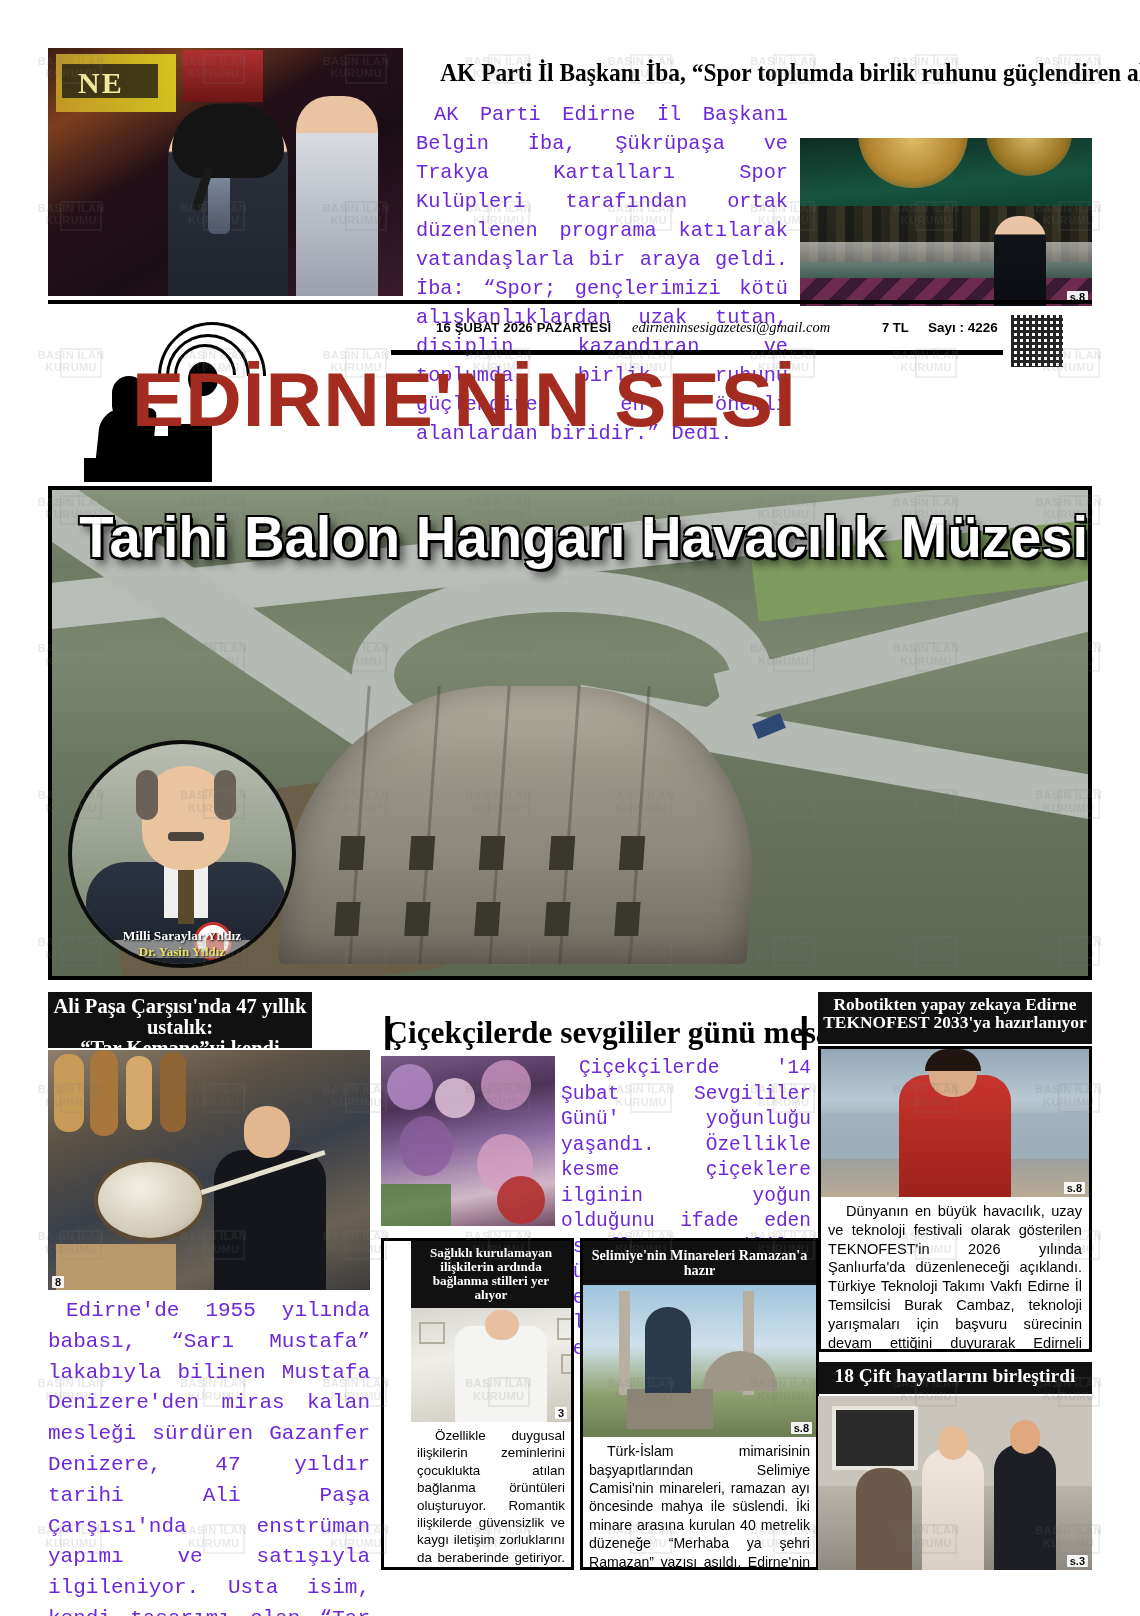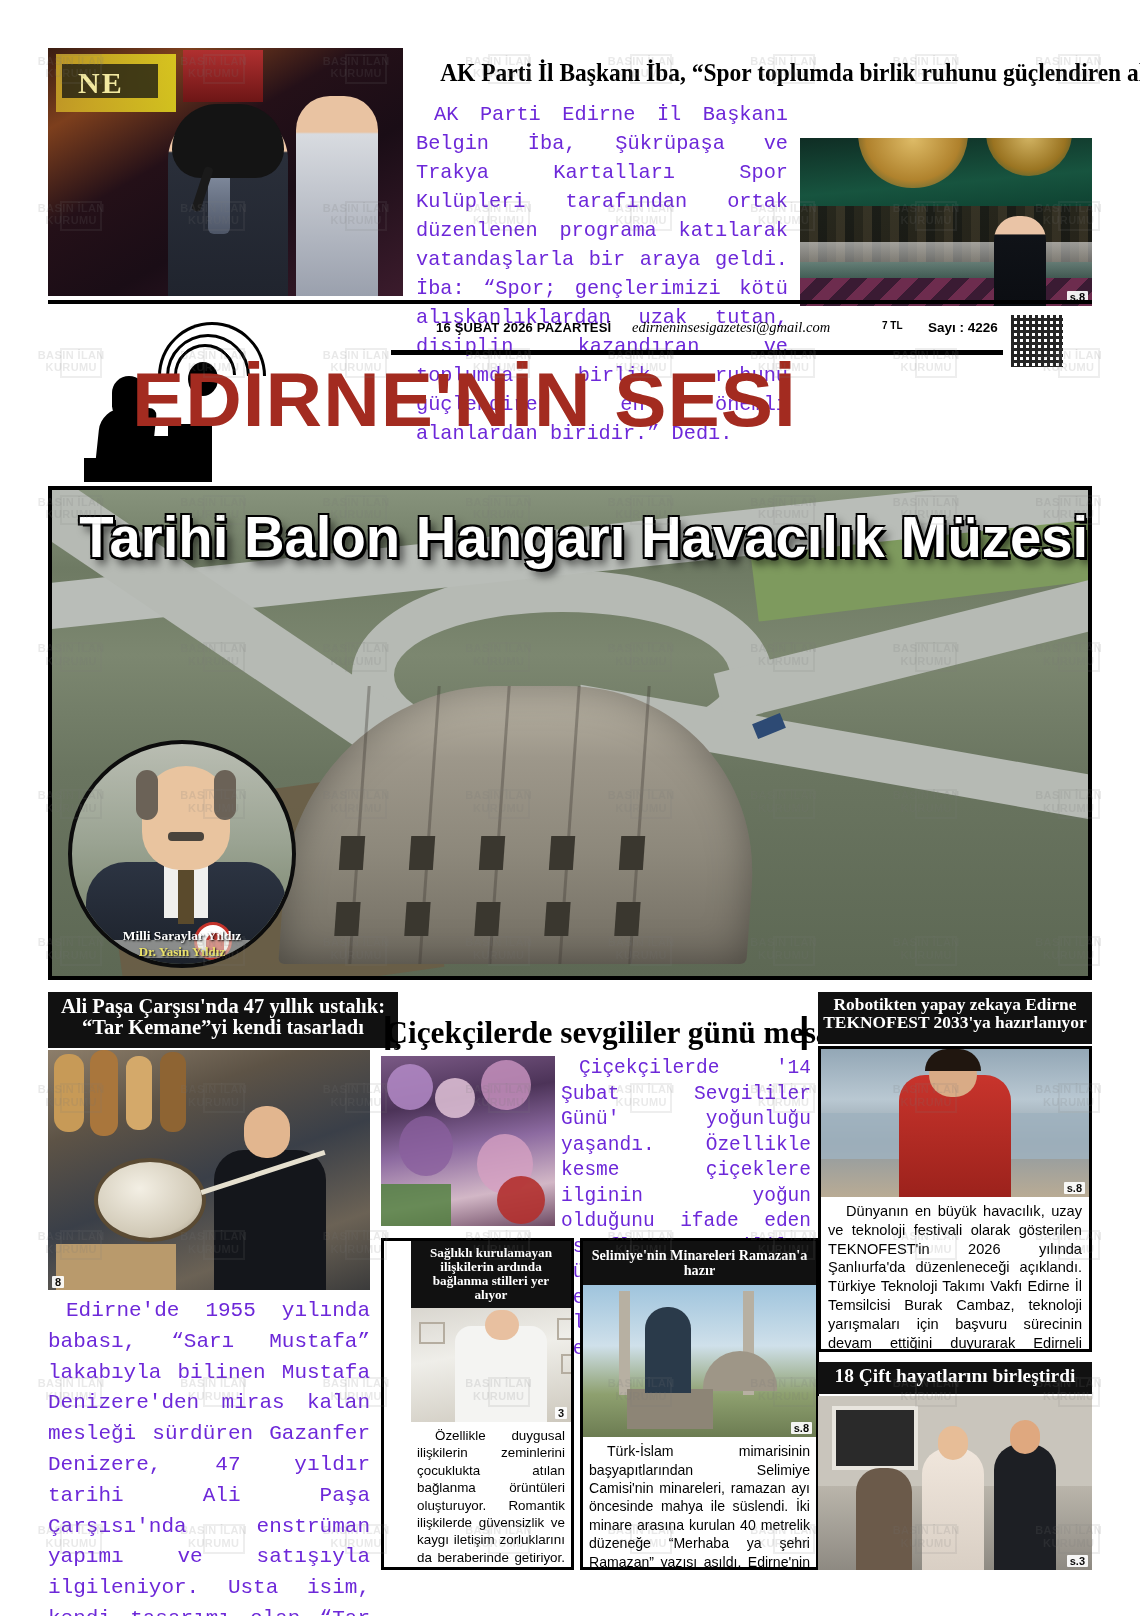--- a/index.html
+++ b/index.html
@@ -92,21 +92,21 @@
   #top-photo-right .floor{position:absolute;left:0;bottom:0;width:292px;height:28px;background:repeating-linear-gradient(135deg,#6d2c4e 0 12px,#3a1b33 12px 24px);}
   #top-photo-right .person{position:absolute;right:46px;top:78px;width:52px;height:90px;background:linear-gradient(180deg,#eac4a6 0%,#eac4a6 20%,#101318 21%,#0b0d12 100%);border-radius:24px 24px 0 0;}
   #top-rule{ position:absolute; left:48px; top:300px; width:1044px; height:4px; background:#000;}
 
   
   #masthead{ position:absolute; left:36px; top:310px; width:1044px; height:172px; }
   #mh-date{ position:absolute; left:400px; top:10px; font-family:"Liberation Sans",sans-serif;
     font-weight:bold; font-size:13px; letter-spacing:.2px;}
   #mh-mail{ position:absolute; left:596px; top:9px; font-family:"Liberation Serif",serif;
     font-style:italic; font-size:14.5px;}
-  #mh-price{ position:absolute; left:846px; top:10px; font-weight:bold; font-size:10px;}
+  #mh-price{ position:absolute; left:846px; top:10px; font-weight:bold; font-size:13px;}
   #mh-issue{ position:absolute; left:892px; top:10px; font-weight:bold; font-size:13.5px;}
   #mh-hr{ position:absolute; left:355px; top:40px; width:612px; height:5px; background:#000;}
   #mh-qr{ position:absolute; left:972px; top:2px; width:58px; height:58px; background:#fff; padding:3px;}
   #mh-qr .qrgrid{width:100%;height:100%;
     background-image:
       repeating-linear-gradient(90deg,#000 0 3px,transparent 3px 6px),
       repeating-linear-gradient(0deg,#000 0 3px,transparent 3px 6px);
     background-size:6px 6px, 6px 6px; opacity:.85;}
   #mh-logo-title{
     position:absolute; left:96px; top:50px; width:948px; height:80px;
@@ -186,21 +186,21 @@
     padding-bottom:6px; pointer-events:none;
   }
   #ms-caption .l1{color:#fff;font-family:"Liberation Serif",serif;font-weight:bold;font-size:13.5px;
      text-shadow:1px 1px 2px #000;}
   #ms-caption .l2{color:#e9e06a;font-family:"Liberation Serif",serif;font-weight:bold;font-size:13px;
      text-shadow:1px 1px 2px #000;}
 
   
   
   #col-left{ position:absolute; left:48px; top:992px; width:322px; height:578px; }
-  #cl-head{ position:absolute; left:0; top:0; width:350px; height:56px;
+  #cl-head{ position:absolute; left:0; top:0; width:264px; height:56px;
      font-size:20.5px; }
   #cl-photo{ position:absolute; left:0; top:58px; width:322px; height:240px;
      background:linear-gradient(160deg,#8d7e6a 0%,#5d5346 26%,#3a3f48 52%,#6b6255 78%,#3b3b3b 100%);}
   #cl-photo .inst1{position:absolute;left:6px;top:4px;width:30px;height:78px;background:#c79a57;border-radius:14px;}
   #cl-photo .inst2{position:absolute;left:42px;top:0px;width:28px;height:86px;background:#a9763c;border-radius:13px;}
   #cl-photo .inst3{position:absolute;left:78px;top:6px;width:26px;height:74px;background:#d4a96a;border-radius:12px;}
   #cl-photo .inst4{position:absolute;left:112px;top:2px;width:26px;height:80px;background:#8e6433;border-radius:12px;}
   #cl-photo .drum{position:absolute;left:46px;top:108px;width:112px;height:84px;border-radius:50%;
      background:radial-gradient(ellipse at 40% 35%,#f3efe4,#cfc7b4 70%,#8f8776);border:4px solid #5a4a33;}
   #cl-photo .manhead{position:absolute;left:196px;top:56px;width:46px;height:52px;background:#e2b68f;border-radius:22px;}

